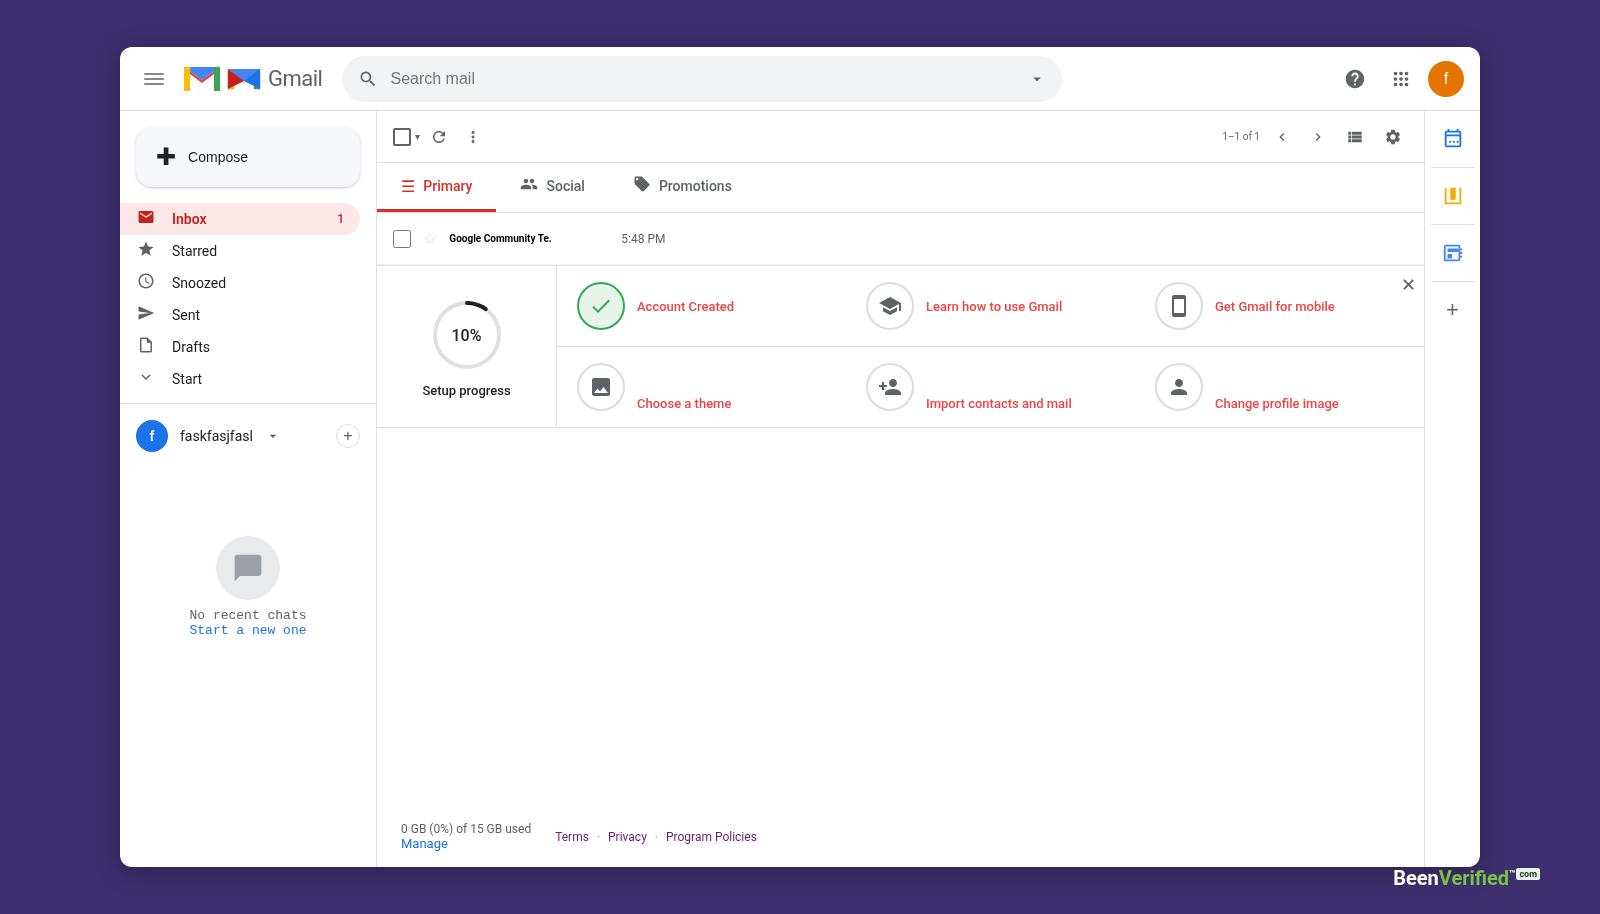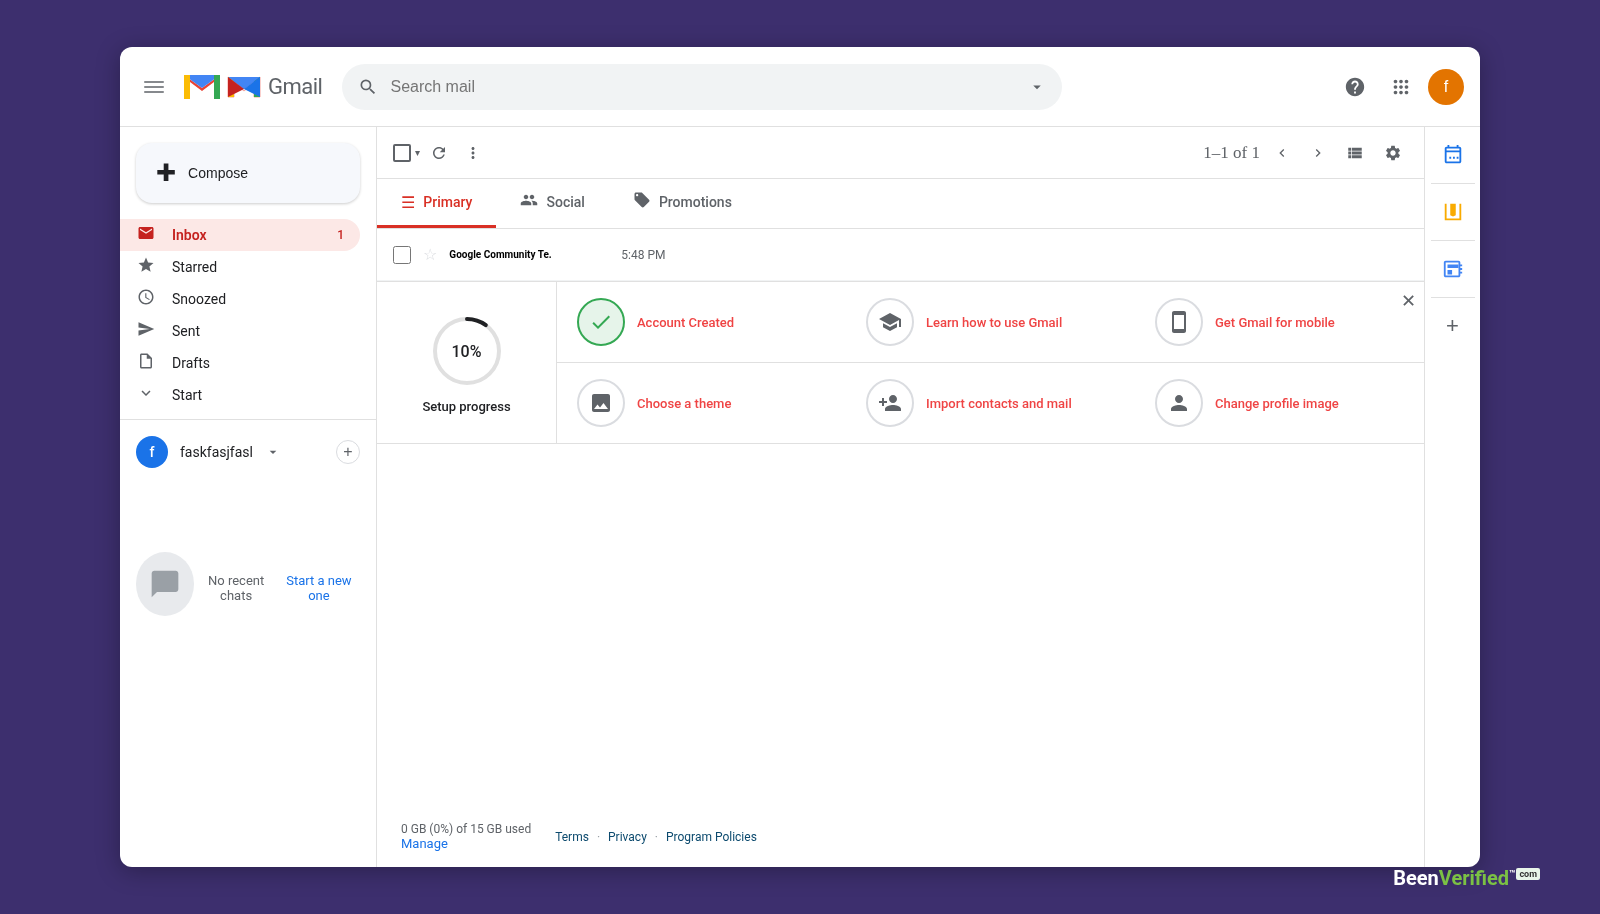--- a/index.html
+++ b/index.html
@@ -19,21 +19,21 @@
       display: flex;
       flex-direction: column;
       overflow: hidden;
       box-shadow: 0 4px 24px rgba(0,0,0,0.3);
     }
     
     .top-bar {
       display: flex;
       align-items: center;
       padding: 8px 16px;
-      height: 80px;
+      height: 64px;
       border-bottom: 1px solid #e0e0e0;
       gap: 12px;
     }
     .menu-icon-btn {
       cursor: pointer;
       padding: 8px;
       border-radius: 50%;
       background: none;
       border: none;
       display: flex;
@@ -207,23 +207,24 @@
       cursor: pointer;
       margin-left: auto;
       color: #5f6368;
       font-size: 16px;
     }
     
     .chat-section {
       padding: 16px;
       flex: 1;
       display: flex;
-      flex-direction: row;
+      flex-direction: column;
       align-items: center;
       margin-top: auto;
+      font-family: Liberation Mono, monospace;
     }
     .chat-icon {
       width: 64px;
       height: 64px;
       border-radius: 50%;
       background: #e8eaed;
       display: flex;
       align-items: center;
       justify-content: center;
       font-size: 28px;
@@ -263,22 +264,21 @@
       display: flex;
       align-items: center;
       gap: 4px;
     }
     .toolbar-right {
       margin-left: auto;
       display: flex;
       align-items: center;
       gap: 8px;
       color: #5f6368;
-      font-size: 17px;
-      font-family: Liberation Serif, serif;
+      font-size: 10px;
     }
     .check-box {
       width: 18px;
       height: 18px;
       border: 2px solid #5f6368;
       border-radius: 2px;
       display: inline-block;
       cursor: pointer;
     }
     .dropdown-arrow {
@@ -403,20 +403,21 @@
     .setup-item {
       display: flex;
       align-items: center;
       gap: 12px;
       padding: 16px 20px;
       cursor: pointer;
       border-bottom: 1px solid #e0e0e0;
     }
     .setup-item:nth-child(n+4) {
       border-bottom: none;
+      align-items: flex-end;
     }
     .setup-item-icon {
       width: 48px;
       height: 48px;
       border-radius: 50%;
       border: 2px solid #dadce0;
       display: flex;
       align-items: center;
       justify-content: center;
       font-size: 20px;
@@ -480,21 +481,21 @@
       font-size: 12px;
       display: flex;
       gap: 24px;
       align-items: center;
     }
     .footer-links {
       display: flex;
       gap: 8px;
     }
     .footer-link {
-      color: #0c4a6e;
+      color: #701a75;
       text-decoration: none;
       cursor: pointer;
     }
     .footer-dot { color: #9aa0a6; }
     
     .been-verified {
       position: fixed;
       bottom: 24px;
       right: 60px;
       font-size: 20px;

